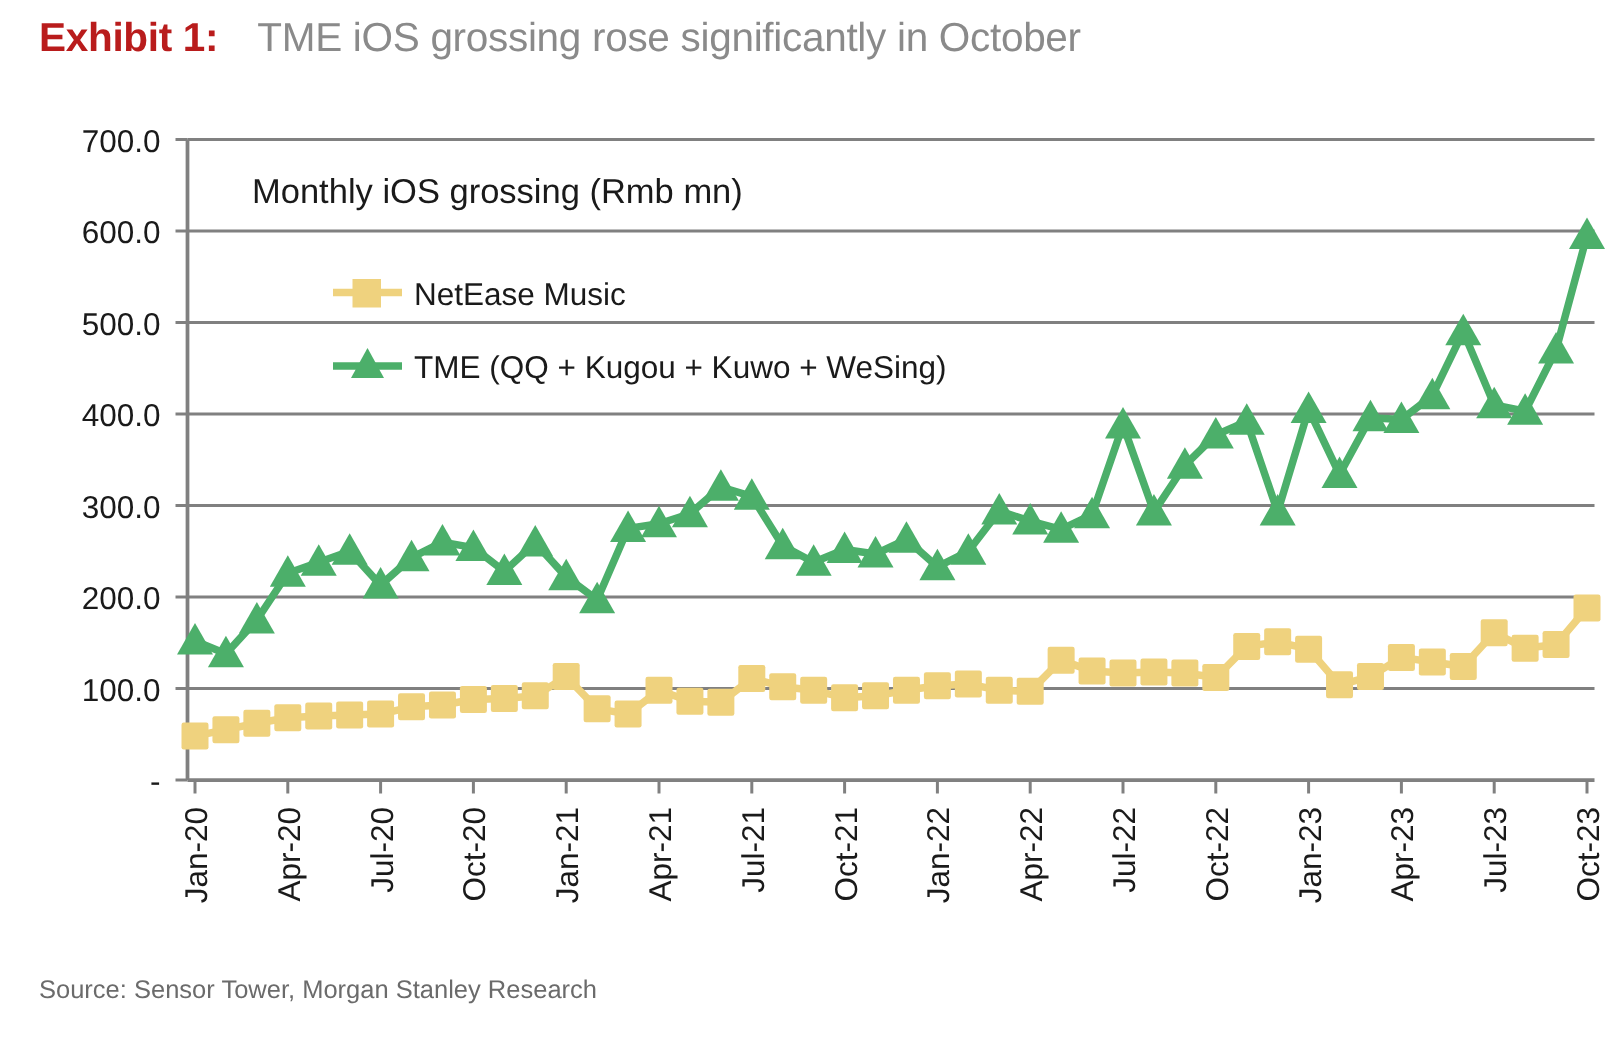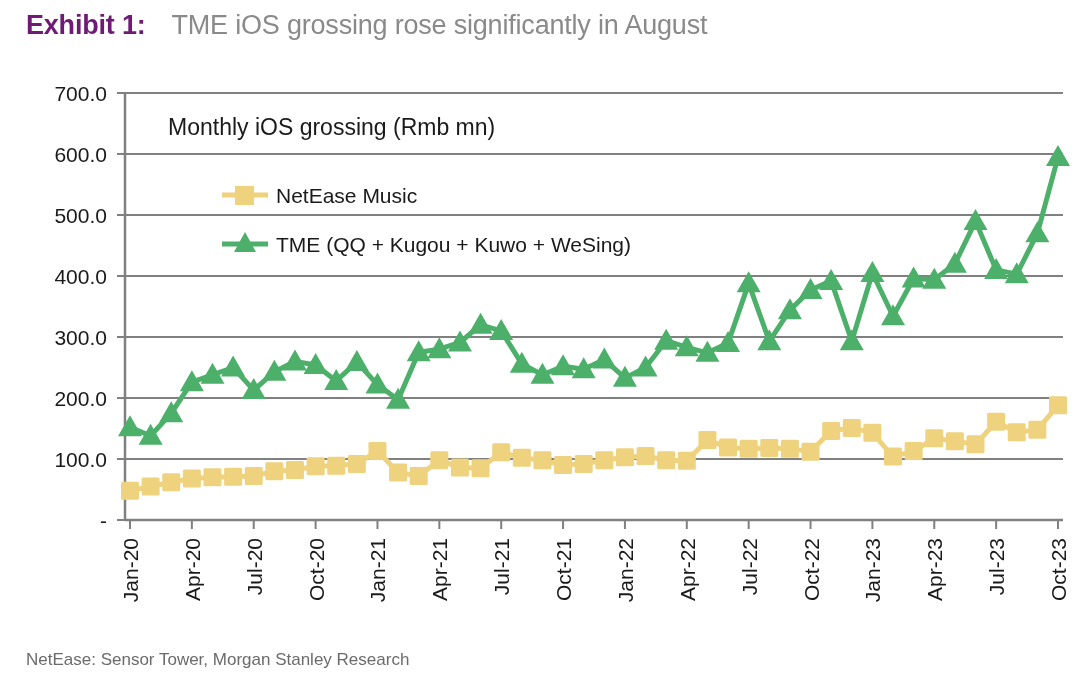--- a/index.html
+++ b/index.html
@@ -24,21 +24,21 @@
     top: 10px;
     width: 1040px;
     height: 44px;
     display: flex;
     align-items: baseline;
     white-space: nowrap;
   }
   #exhibit-label {
     font-size: 27px;
     font-weight: bold;
-    color: #701a75;
+    color: #b91c1c;
     letter-spacing: -0.2px;
   }
   #exhibit-title {
     font-size: 27px;
     font-weight: normal;
     color: #8a8a8a;
     margin-left: 26px;
     letter-spacing: -0.2px;
   }
 
@@ -84,21 +84,21 @@
     font-size: 17px;
     color: #6b6b6b;
     font-family: "Liberation Sans", sans-serif;
   }
 </style>
 </head>
 <body>
 
 <div id="exhibit-header">
   <span id="exhibit-label">Exhibit 1:</span>
-  <span id="exhibit-title">TME iOS grossing rose significantly in August</span>
+  <span id="exhibit-title">TME iOS grossing rose significantly in October</span>
 </div>
 
 <div id="chart-area">
   <svg id="chart-svg" width="1080" height="570" viewBox="0 0 1080 570">
     <g id="gridlines">
         <line x1="125" y1="33" x2="1063" y2="33" stroke="#808080" stroke-width="2"></line>
         <line x1="125" y1="94" x2="1063" y2="94" stroke="#808080" stroke-width="2"></line>
         <line x1="125" y1="155" x2="1063" y2="155" stroke="#808080" stroke-width="2"></line>
         <line x1="125" y1="216" x2="1063" y2="216" stroke="#808080" stroke-width="2"></line>
         <line x1="125" y1="277" x2="1063" y2="277" stroke="#808080" stroke-width="2"></line>
@@ -272,13 +272,13 @@
       </g>
       <g>
         <line id="legend-line-1" x1="222" y1="184" x2="268" y2="184" stroke="#4CAF6A" stroke-width="5"></line>
         <polygon id="legend-marker-1" points="245,172 256,192 234,192" fill="#4CAF6A"></polygon>
         <text id="legend-label-1" class="legend-text" x="276" y="192">TME (QQ + Kugou + Kuwo + WeSing)</text>
       </g>
     </g>
   </svg>
 </div>
 
-<div id="source-note">NetEase: Sensor Tower, Morgan Stanley Research</div>
+<div id="source-note">Source: Sensor Tower, Morgan Stanley Research</div>
 
 </body></html>

